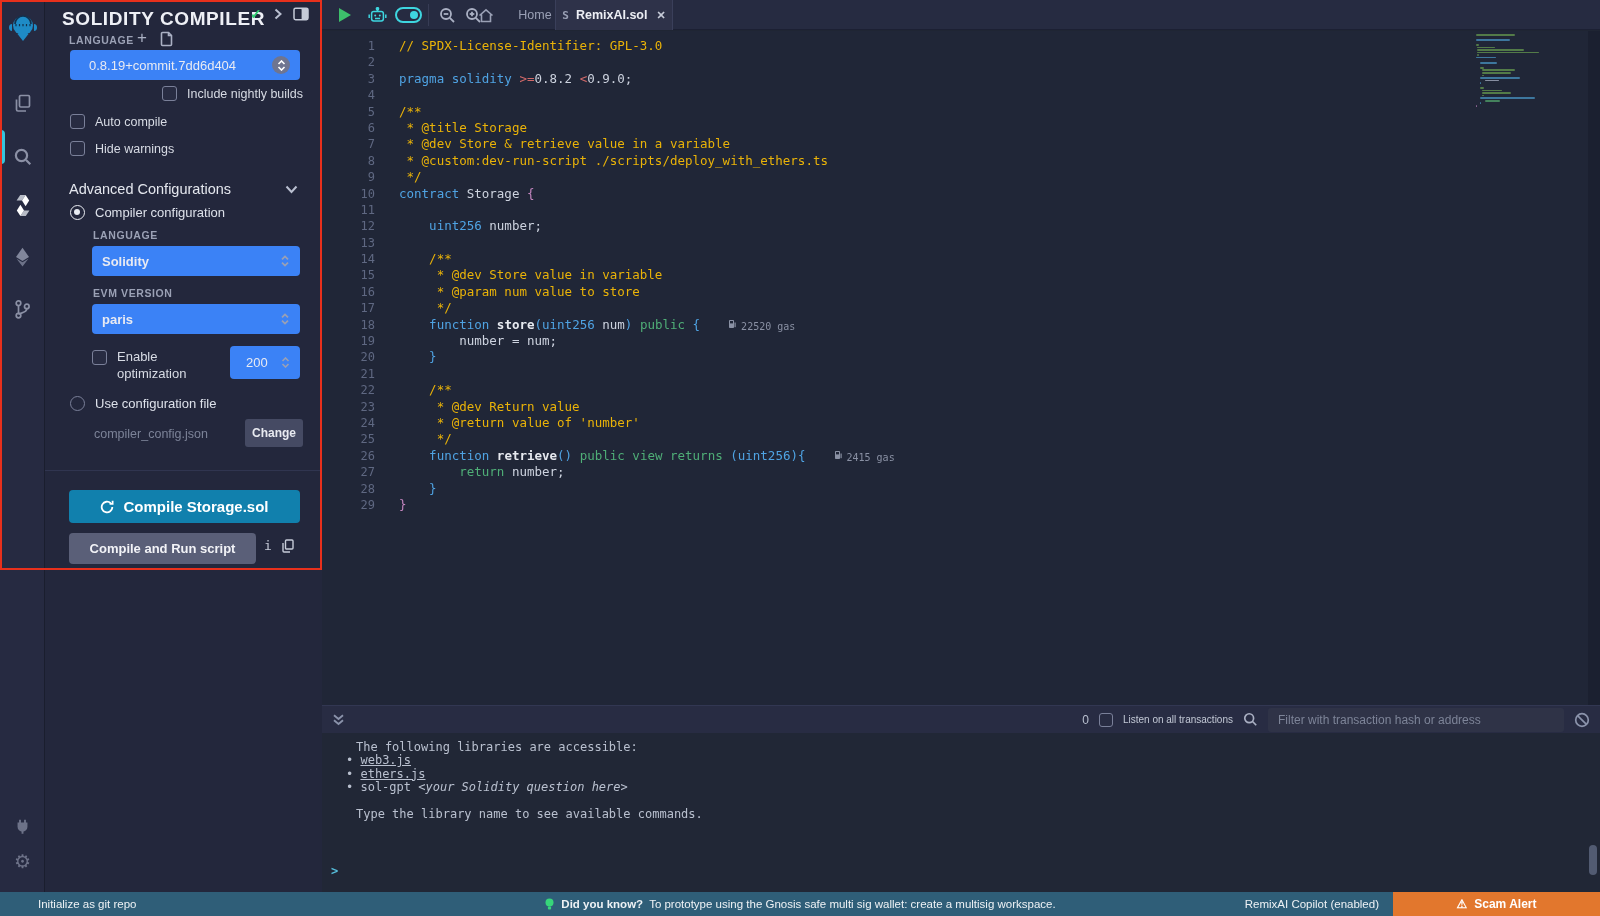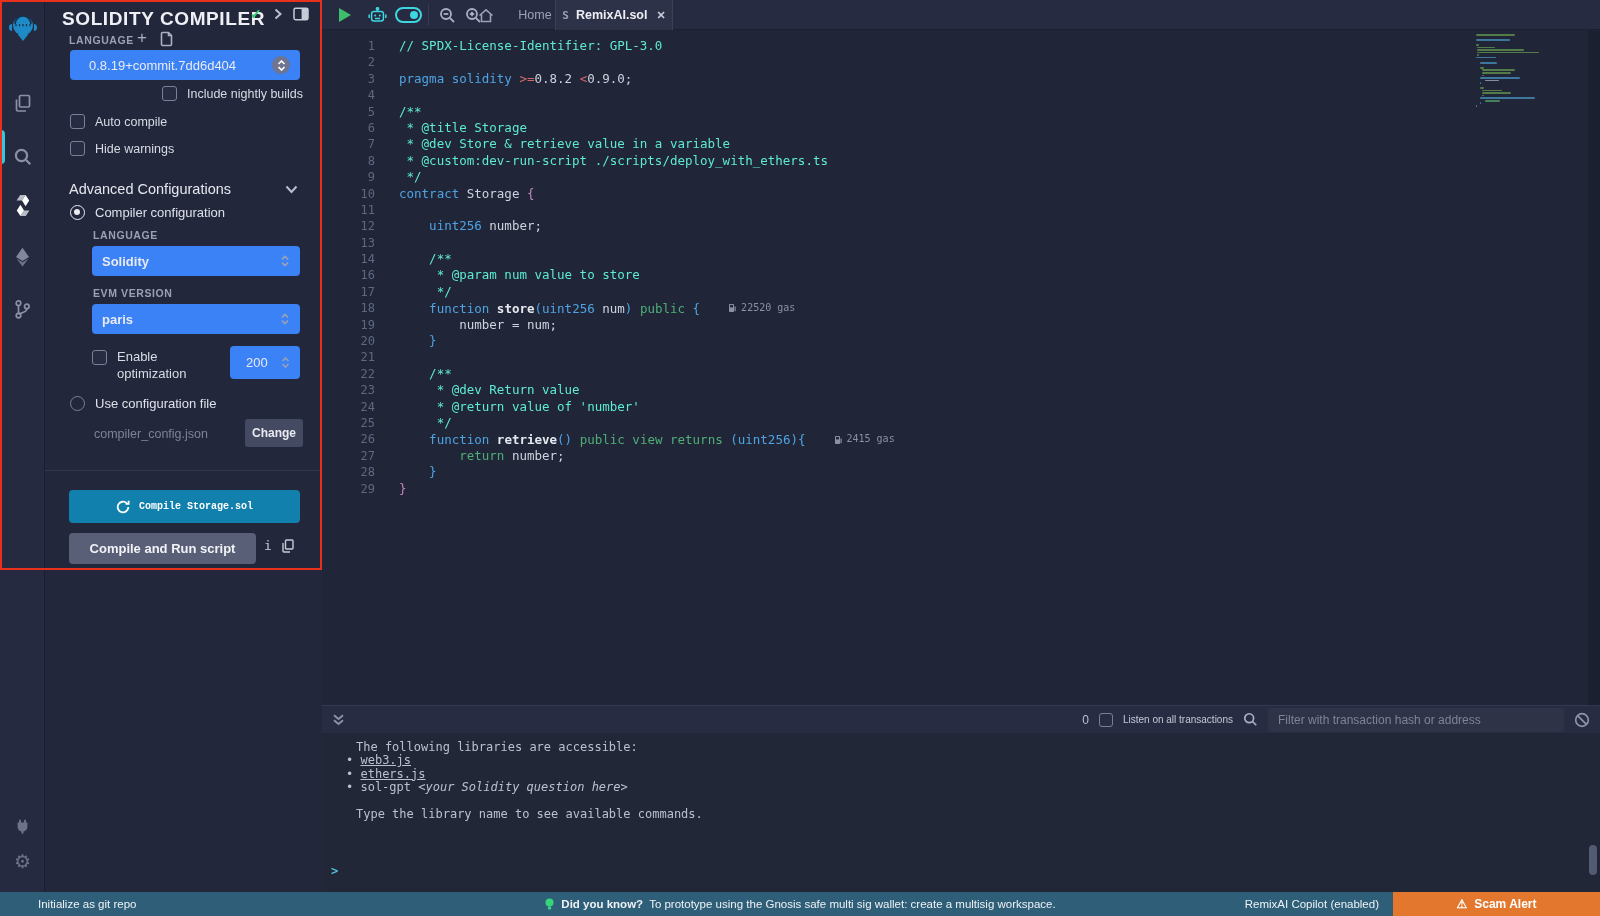--- a/index.html
+++ b/index.html
@@ -30,23 +30,23 @@
   .checkbox { width:15px; height:15px; border:1.5px solid #7a8099; border-radius:3px;
     background:#282c42; display:inline-block; flex:none; cursor:pointer; }
   .radio { width:15px; height:15px; border:1.5px solid #7a8099; border-radius:50%;
     background:transparent; flex:none; cursor:pointer; position:relative; }
   .radio.sel { border-color:#e9ecf2; }
   .radio.sel::after { content:""; position:absolute; left:3px; top:3px; width:6px;
     height:6px; border-radius:50%; background:#e9ecf2; }
   .ck-row { display:flex; align-items:center; gap:10px; color:#d7dbe4; font-size:12.5px; }
   .sort-arrows { margin-left:auto; flex:none; }
   #btn-compile { left:24px; top:490px; width:231px; height:33px; background:#1180ad;
-    border:none; border-radius:4px; color:#fff; font-size:10px; font-weight:600;
+    border:none; border-radius:4px; color:#fff; font-size:15px; font-weight:600;
     display:flex; align-items:center; justify-content:center; gap:9px; cursor:pointer;
-    font-family:Liberation Mono, monospace; }
+    font-family:Liberation Sans, sans-serif; }
   #btn-run { left:24px; top:533px; width:187px; height:31px; background:#5a5f78;
     border:none; border-radius:4px; color:#f2f3f7; font-size:13px; font-weight:600;
     display:flex; align-items:center; justify-content:center; cursor:pointer;
     font-family:"Liberation Sans", sans-serif; }
   #sp-divider { left:0; top:470px; width:277px; height:1px; background:#303550; }
   #btn-change { left:200px; top:419px; width:58px; height:28px; background:#454a63;
     border:none; border-radius:3px; color:#e8eaf0; font-size:12px; font-weight:bold;
     cursor:pointer; font-family:"Liberation Sans", sans-serif; }
 
   
@@ -69,24 +69,24 @@
   #editor { position:absolute; left:0; top:31px; right:0; bottom:187px;
     background:#202637; overflow:hidden; }
   #editor-right-strip { position:absolute; right:0; top:0; bottom:0; width:12px;
     background:#1b2030; }
   #code-lines { position:absolute; left:0; top:7px; right:0; }
   .code-row { display:flex; height:16.4px; line-height:16.4px; cursor:text; }
   .gutter { width:56px; flex:none; text-align:right; color:#5f6882; font-size:12px;
     font-family:"DejaVu Sans Mono", monospace; padding-right:3px; }
   .code-text { margin-left:21px; white-space:pre; font-size:12.5px;
     font-family:"DejaVu Sans Mono", monospace; }
-  .tk-c{color:#5eead4;} .tk-k{color:#4fa3e3;} .tk-g{color:#4fae77;}
+  .tk-c{color:#eab308;} .tk-k{color:#4fa3e3;} .tk-g{color:#4fae77;}
   .tk-o{color:#d16969;} .tk-f{color:#e6e9ef;font-weight:bold;}
   .tk-p{color:#c586c0;} .tk-b{color:#4fa3e3;} .tk-t{color:#cdd3df;}
-  .gas-badge { display:inline-flex; align-items:center; gap:4px; margin-left:28px;
+  .gas-badge { display:inline-flex; align-items:flex-start; gap:4px; margin-left:28px;
     color:#8a91a4; font-size:10px; font-family:"DejaVu Sans Mono", monospace; }
   #minimap { position:absolute; right:14px; top:3px; width:110px; cursor:pointer; }
   .mm-line { height:1.7px; margin-bottom:0.85px; border-radius:1px; opacity:.95; }
 
   
   #terminal { position:absolute; left:0; right:0; bottom:0; height:187px;
     background:#212736; }
   #term-toolbar { position:absolute; left:0; right:0; top:0; height:28px;
     background:#282c43; border-top:1px solid #323752; display:flex; align-items:center;
     padding:0 10px; gap:10px; }
@@ -404,20 +404,24 @@
           <span class="gutter">12</span>
           <span class="code-text"><span class="tk-t">    </span><span class="tk-k">uint256</span><span class="tk-t"> number;</span></span>
         </div>
         <div class="code-row">
           <span class="gutter">13</span>
           <span class="code-text"></span>
         </div>
         <div class="code-row">
           <span class="gutter">14</span>
           <span class="code-text"><span class="tk-c">    /**</span></span>
+        </div>
+        <div class="code-row">
+          <span class="gutter">15</span>
+          <span class="code-text"><span class="tk-c">     * @dev Store value in variable</span></span>
         </div>
         <div class="code-row">
           <span class="gutter">16</span>
           <span class="code-text"><span class="tk-c">     * @param num value to store</span></span>
         </div>
         <div class="code-row">
           <span class="gutter">17</span>
           <span class="code-text"><span class="tk-c">     */</span></span>
         </div>
         <div class="code-row">

